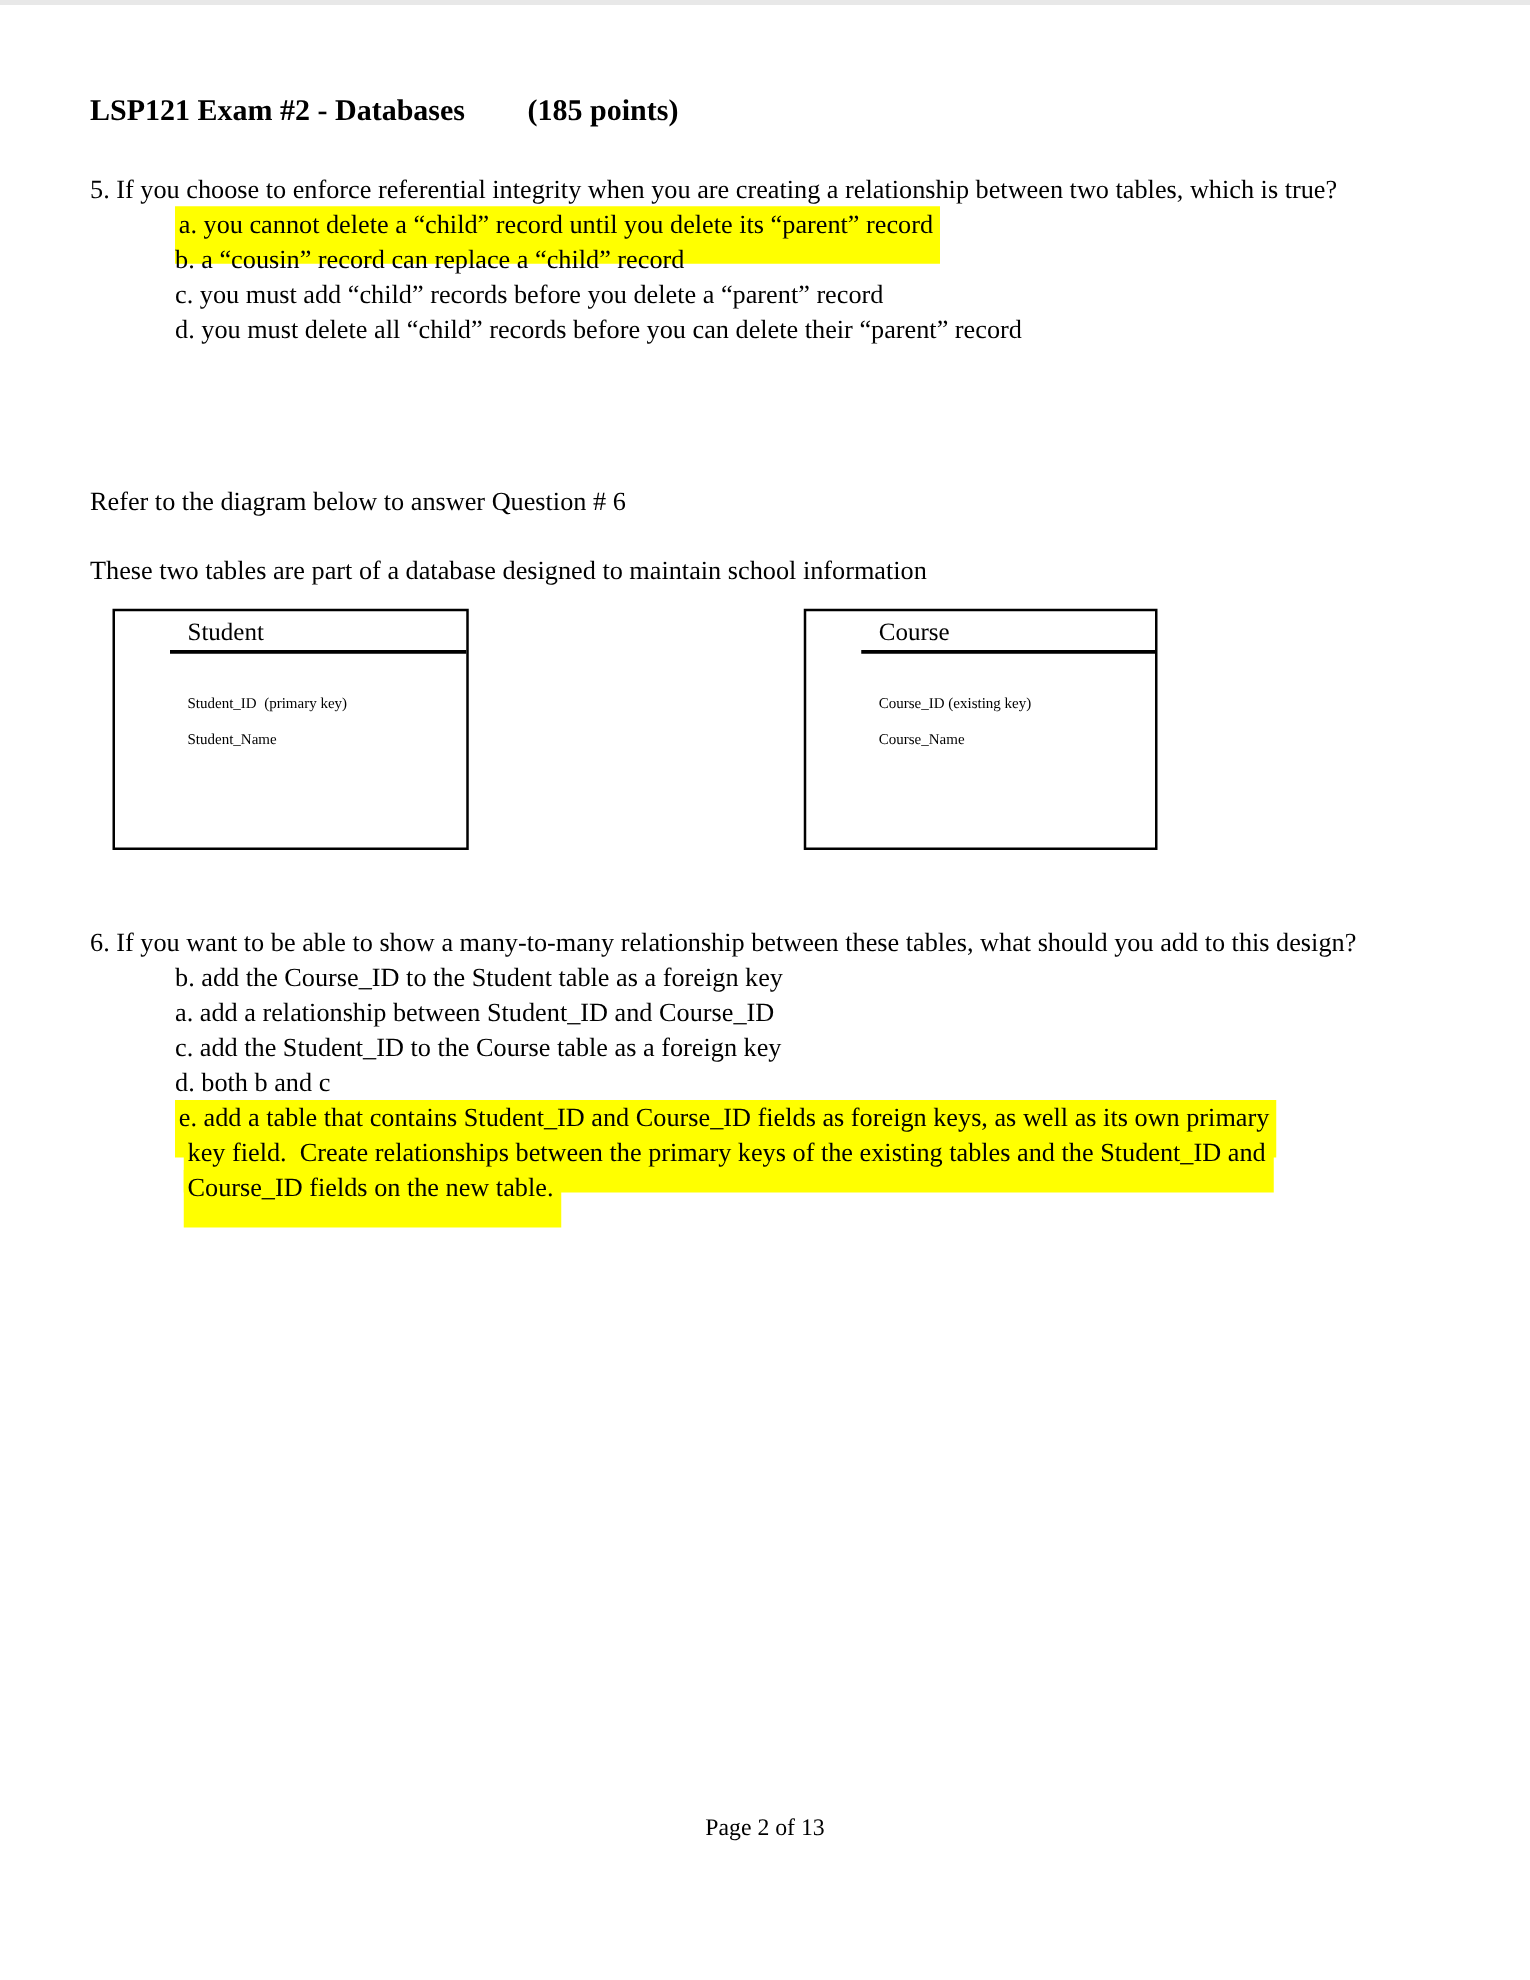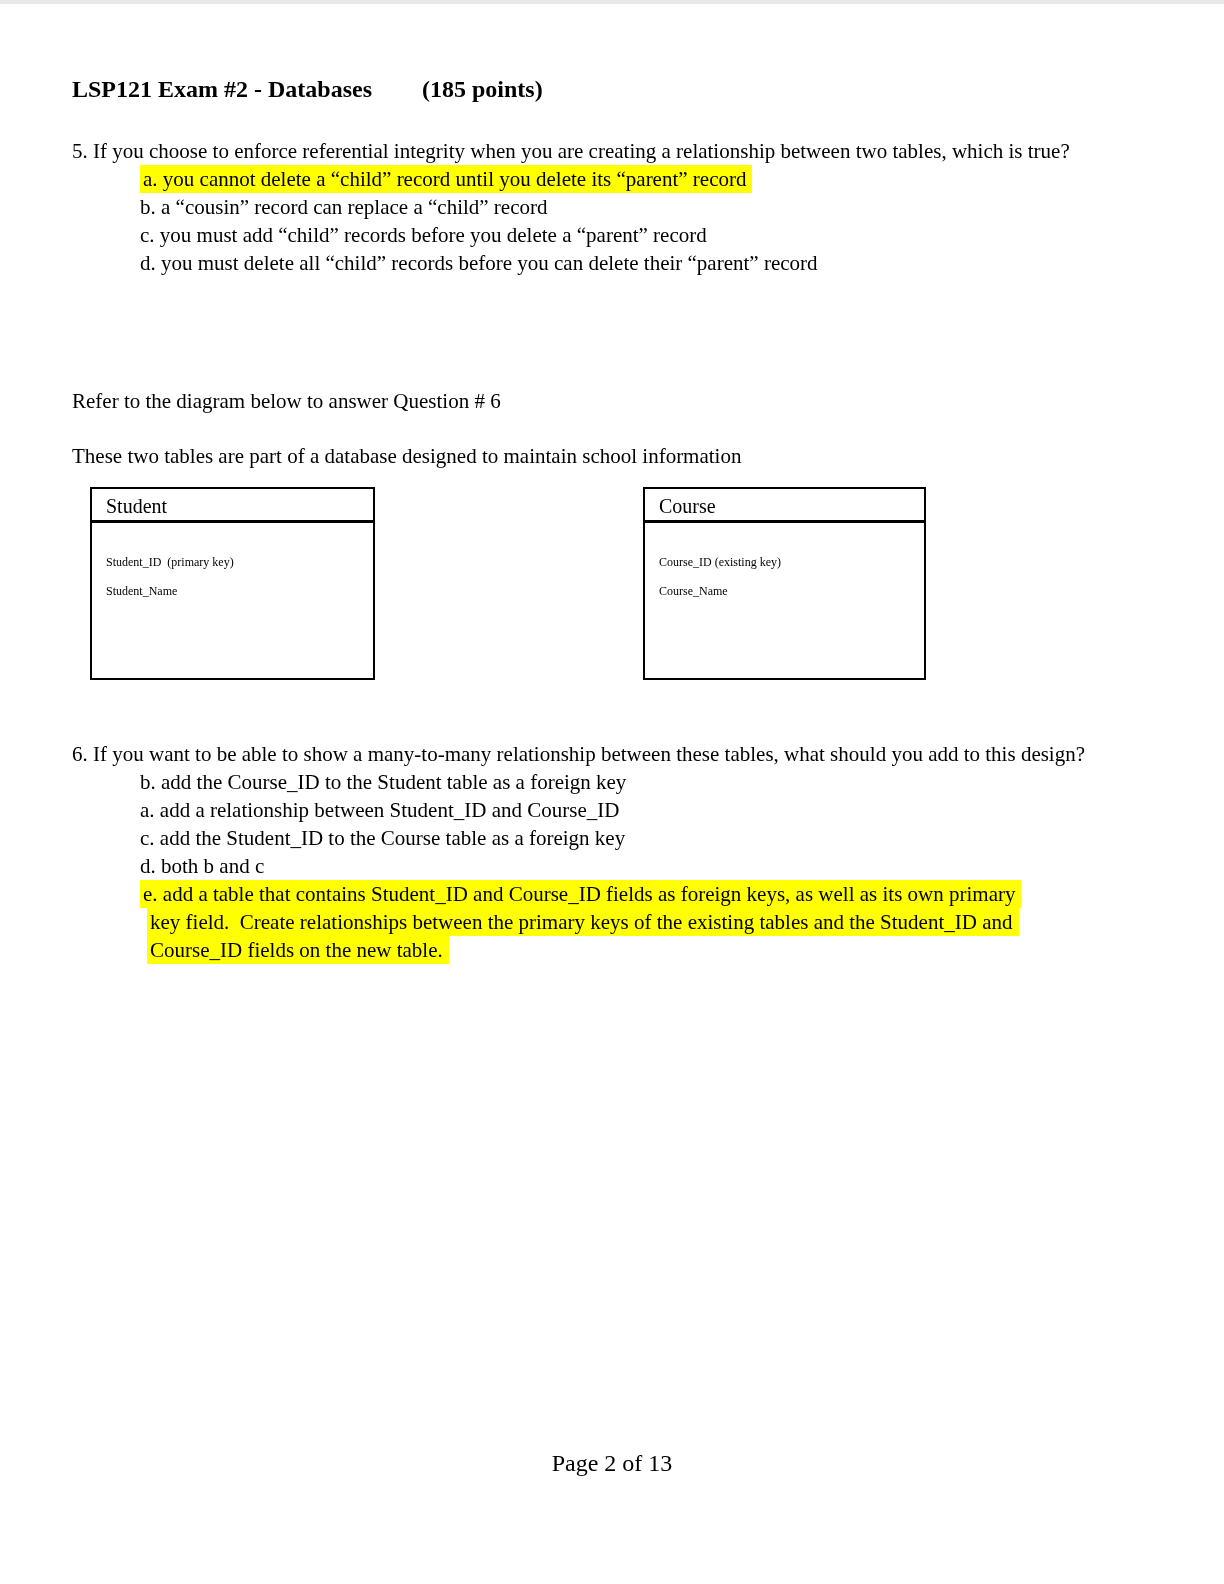--- a/index.html
+++ b/index.html
@@ -18,31 +18,32 @@
   .content { padding: 70px 66px 0 72px; }
 
   .title-line { font-size: 24px; font-weight: bold; line-height: 30px; }
   .title-points { margin-left: 50px; }
 
   .q-prompt { line-height: 28px; max-width: 1072px; }
   .options { padding-left: 68px; line-height: 28px; }
   .opt { white-space: pre-wrap; }
   .opt-wrap { padding-left: 7px; }
 
-  mark.hl { background: #ffff00; color: #000; padding: 2px 6px 2px 3px; }
+  mark.hl { background: #ffff00; color: #000; padding: 2px 6px 20px 3px; }
 
   .spacer-q5 { height: 110px; }
   .intro-refer { margin-top: 0; line-height: 28px; }
   .intro-tables { margin-top: 27px; line-height: 28px; font-family: Liberation Serif, serif; }
 
   .diagram-row { display: flex; margin-top: 17px; height: 193px; }
   .dbtable {
     border: 2px solid #000;
     height: 193px;
     background: #fff;
+    padding-left: 44px;
   }
   .dbtable-student { width: 285px; margin-left: 18px; }
   .dbtable-course  { width: 283px; margin-left: 268px; }
   .dbtable-header {
     height: 34px;
     border-bottom: 3px solid #000;
     padding: 5px 0 0 14px;
     font-size: 20px;
     line-height: 24px;
   }
@@ -50,21 +51,21 @@
   .dbtable-body div { white-space: pre-wrap; }
 
   .q6-block { margin-top: 60px; }
 
   .footer {
     position: absolute;
     top: 1445px;
     left: 0;
     width: 100%;
     text-align: center;
-    font-size: 24px;
+    font-size: 19px;
     line-height: 28px;
   }
 </style>
 </head>
 <body>
 
 <div class="page">
   <div class="content">
 
     <div class="title-line">

